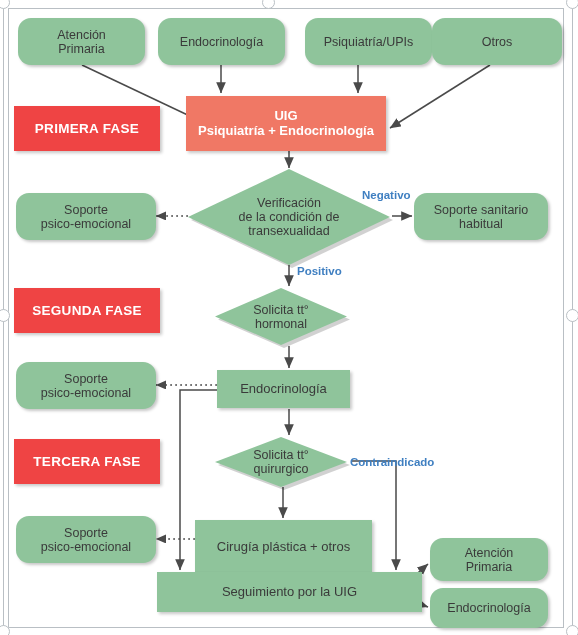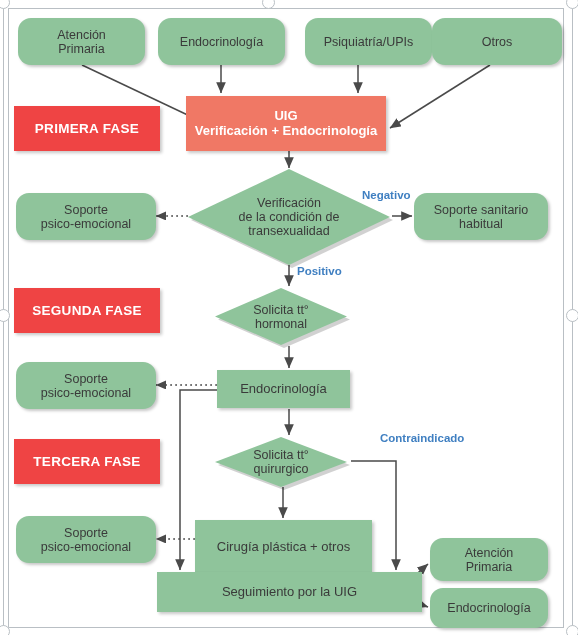--- a/index.html
+++ b/index.html
@@ -180,21 +180,21 @@
 Primaria</div>
   <div class="node green-pill" style="left:158px; top:18px; width:127px; height:47px;">Endocrinología</div>
   <div class="node green-pill" style="left:305px; top:18px; width:127px; height:47px;">Psiquiatría/UPIs</div>
   <div class="node green-pill" style="left:432px; top:18px; width:130px; height:47px;">Otros</div>
 
   <div class="node blue-rect" style="left:14px; top:106px; width:146px; height:45px;">PRIMERA FASE</div>
   <div class="node blue-rect" style="left:14px; top:288px; width:146px; height:45px;text-align:right;">SEGUNDA FASE</div>
   <div class="node blue-rect" style="left:14px; top:439px; width:146px; height:45px;">TERCERA FASE</div>
 
   <div class="node red-rect" style="left:186px; top:96px; width:200px; height:55px;">UIG
-Verificación + Endocrinología</div>
+Psiquiatría + Endocrinología</div>
 
   <div class="diamond-shadow" style="left:191px; top:172px; width:202px; height:96px;"></div>
   <div class="node diamond" style="left:188px; top:169px; width:202px; height:96px;">Verificación
 de la condición de
 transexualidad</div>
 
   <div class="node green-pill" style="left:16px; top:193px; width:140px; height:47px;">Soporte
 psico-emocional</div>
 
   <div class="node green-pill" style="left:414px; top:193px; width:134px; height:47px;">Soporte sanitario
@@ -219,15 +219,15 @@
   <div class="node green-rect" style="left:195px; top:520px; width:177px; height:54px;">Cirugía plástica + otros</div>
 
   <div class="node green-rect" style="left:157px; top:572px; width:265px; height:40px;">Seguimiento por la UIG</div>
 
   <div class="node green-pill" style="left:430px; top:538px; width:118px; height:43px;">Atención
 Primaria</div>
   <div class="node green-pill" style="left:430px; top:588px; width:118px; height:40px;">Endocrinología</div>
 
   <div class="edge-label" style="left:362px; top:189px;">Negativo</div>
   <div class="edge-label" style="left:297px; top:265px;">Positivo</div>
-  <div class="edge-label" style="left:350px; top:432px;margin-left:30px;">Contraindicado</div>
+  <div class="edge-label" style="left:350px; top:456px;">Contraindicado</div>
 
 </div>
 
 </body></html>

